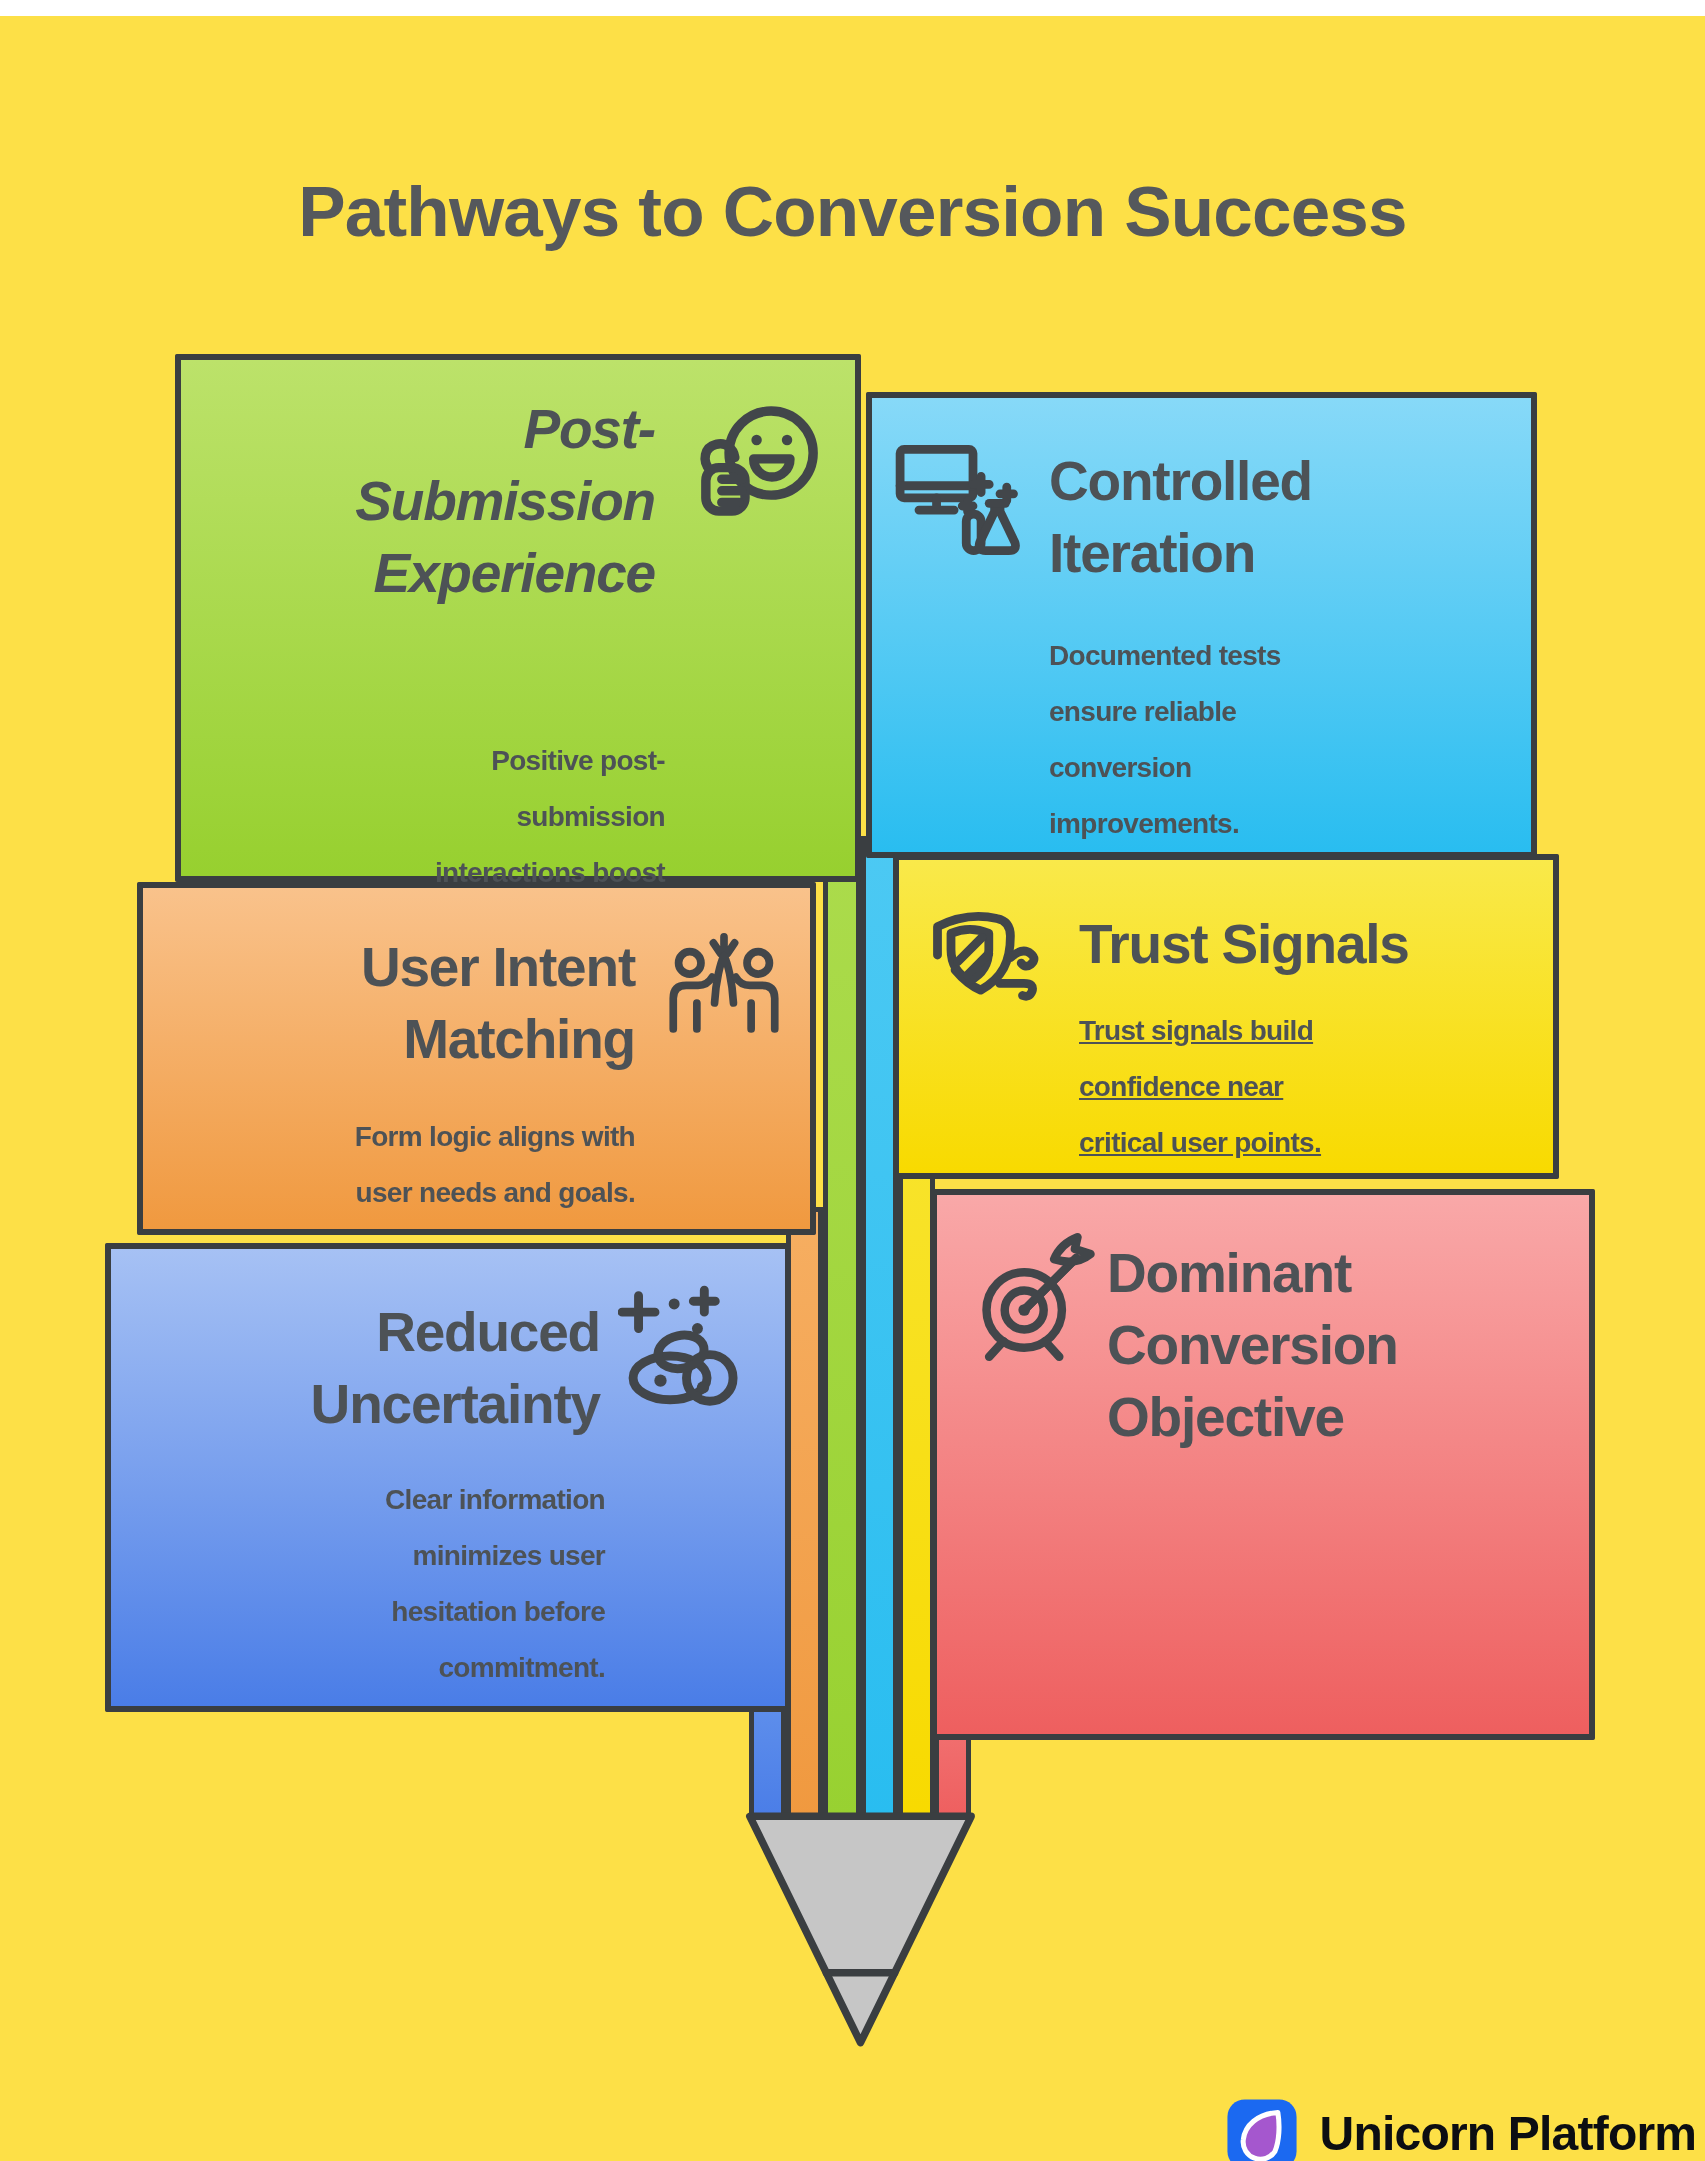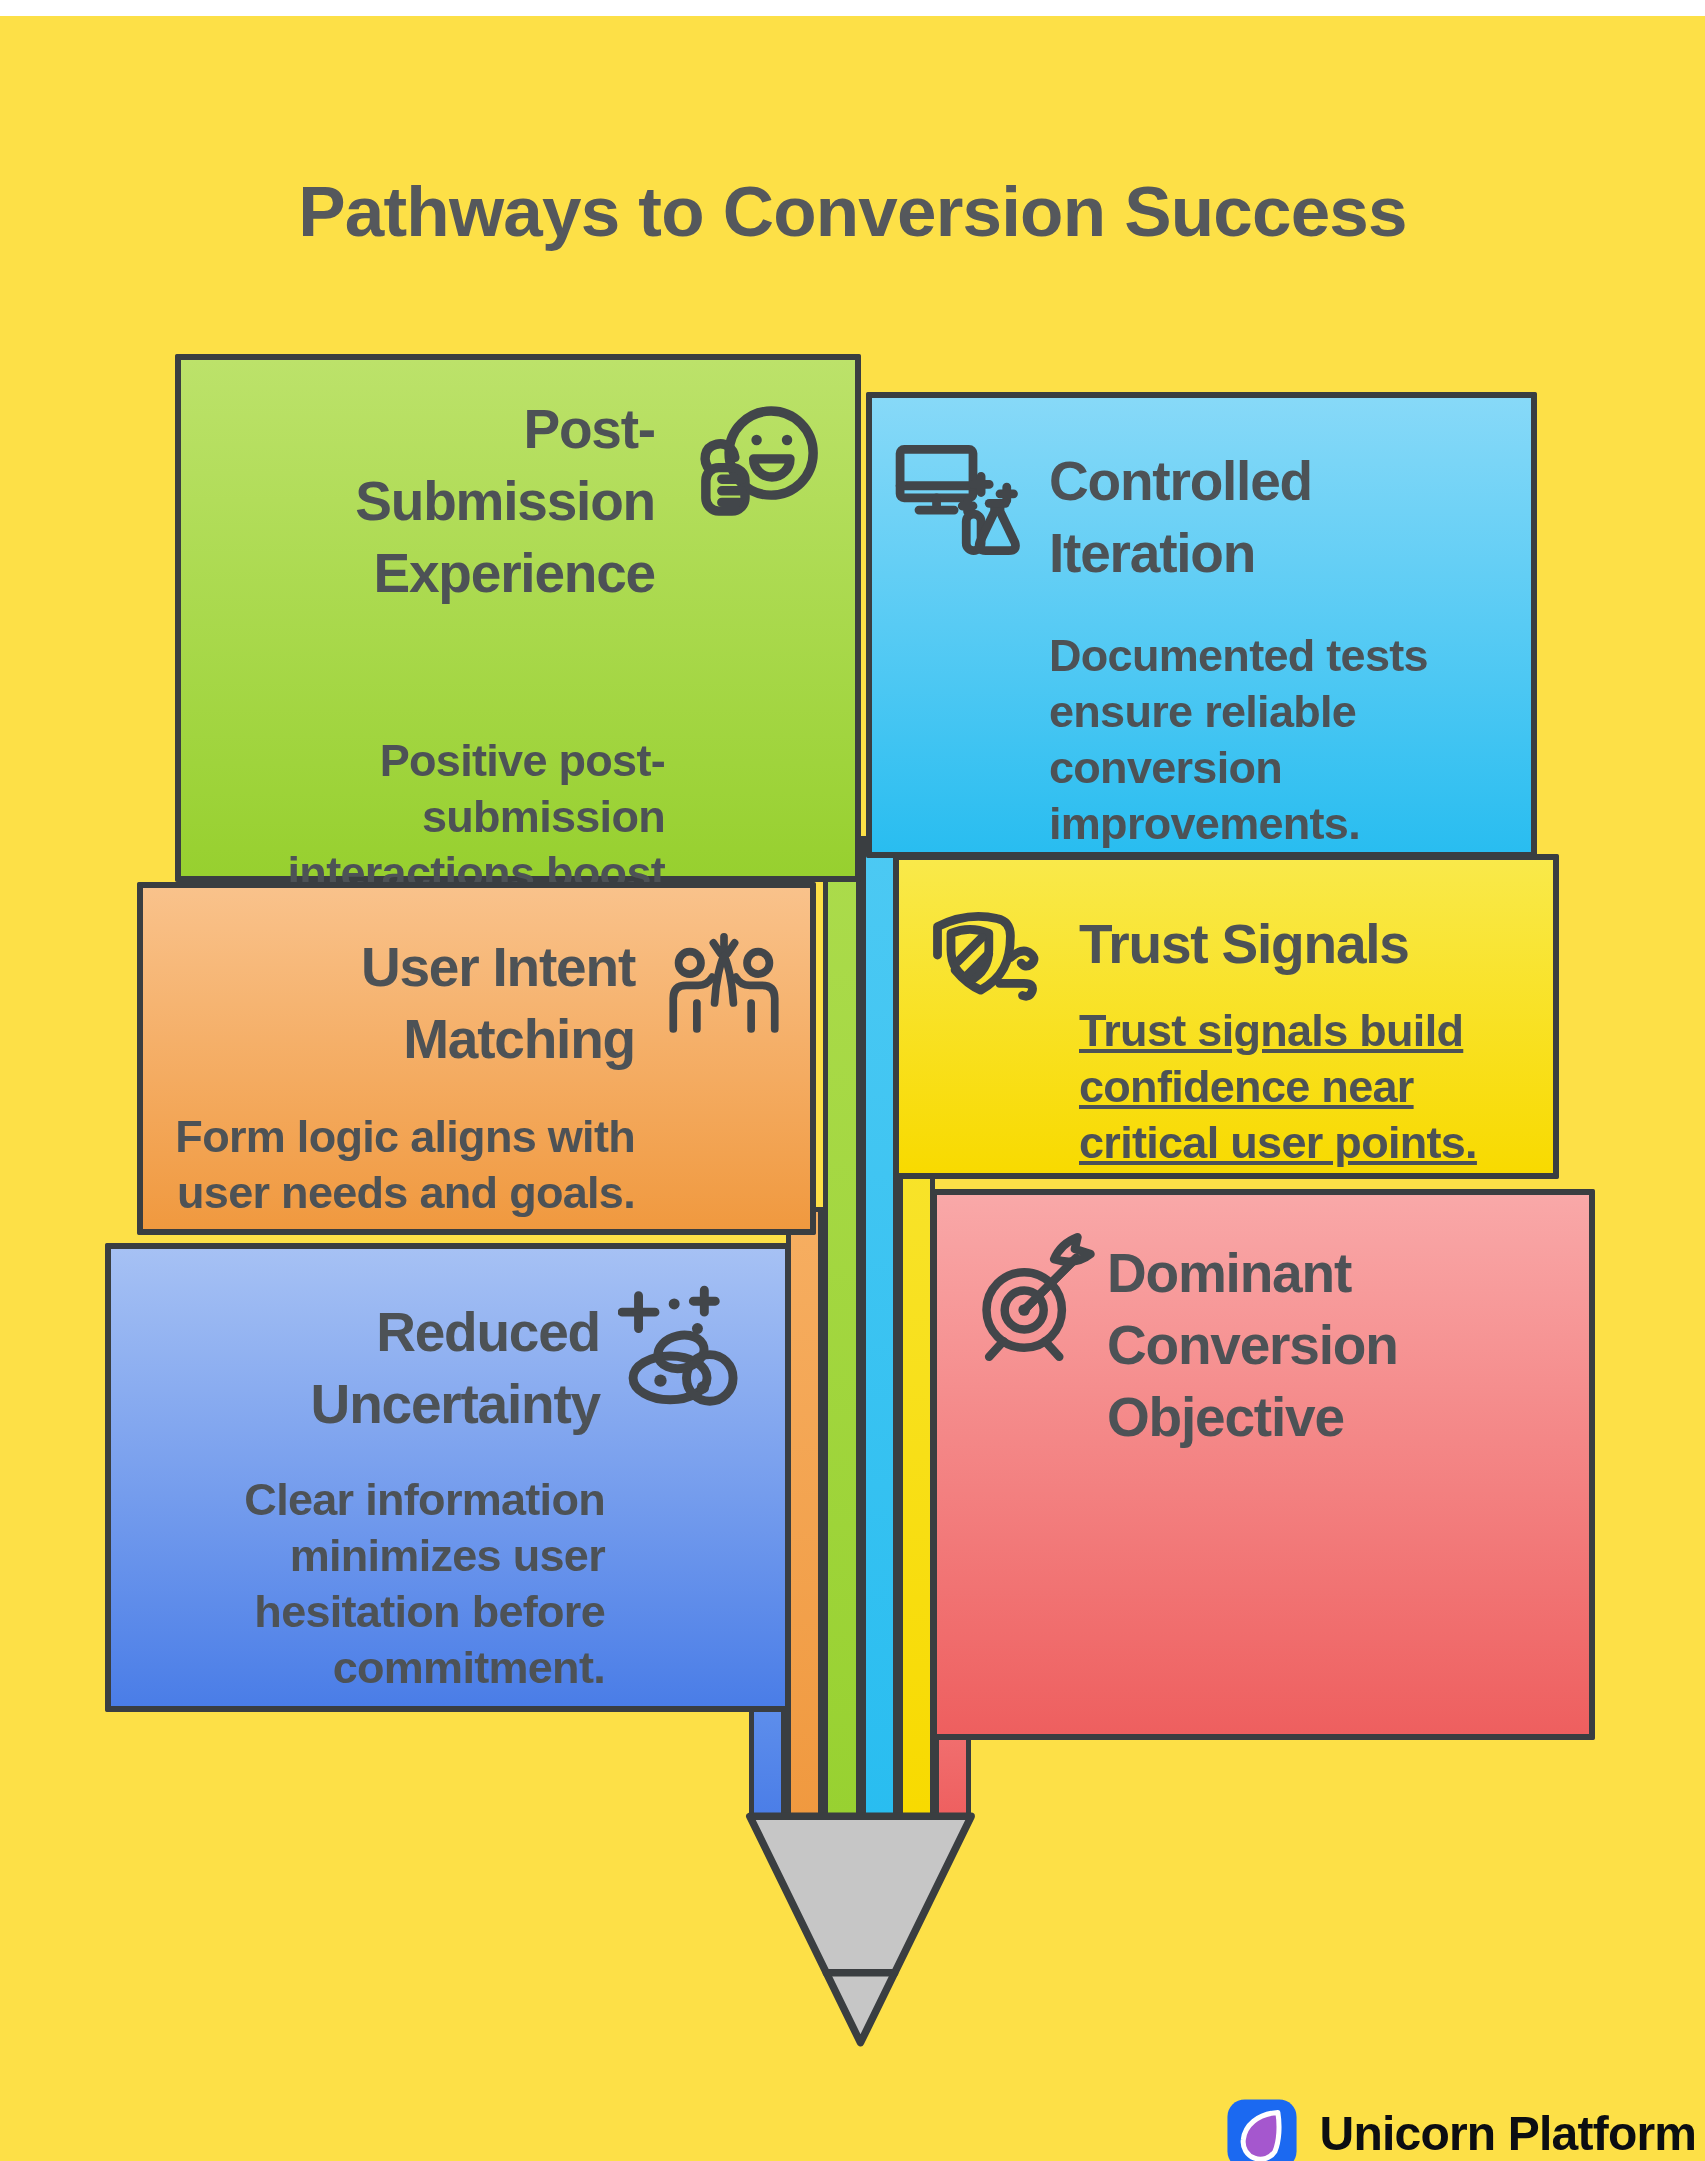--- a/index.html
+++ b/index.html
@@ -24,35 +24,35 @@
     box-sizing:border-box;
     border-radius:1.7px;
   }
   .card-title{
     position:absolute;margin:0;
     font-size:55px;line-height:72px;font-weight:bold;
     letter-spacing:-1.2px;color:#4d5256;white-space:pre-line;
   }
   .card-body{
     position:absolute;margin:0;
-    font-size:45px;line-height:56px;font-weight:bold;
+    font-size:28px;line-height:56px;font-weight:bold;
     letter-spacing:-0.7px;color:#4d5256;white-space:pre-line;
   }
   .align-right{text-align:right;}
   .icon{position:absolute;}
   .icon svg{display:block;width:100%;height:100%;}
   .icon path,.icon rect,.icon circle,.icon ellipse,.icon line{
     fill:none;stroke:#42464a;stroke-width:6.5;
     stroke-linecap:round;stroke-linejoin:round;
   }
   .icon .fdot{fill:#42464a;stroke:none;}
 
   
   #card-0{left:175px;top:338px;width:686px;height:528px;z-index:3;}
-  #card-0 .card-title{top:33px;left:33px;right:200px;}
+  #card-0 .card-title{top:33px;left:33px;right:200px;font-style:italic;}
   #card-0 .card-body{top:373px;left:33px;right:190px;}
   #card-0 .icon{top:37px;right:23px;width:145px;height:147px;}
 
   
   #card-1{left:866px;top:376px;width:671px;height:466px;z-index:2;}
   #card-1 .card-title{top:47px;left:177px;right:25px;}
   #card-1 .card-body{top:230px;left:177px;right:25px;}
   #card-1 .icon{top:38px;left:20px;width:135px;height:140px;}
 
   

